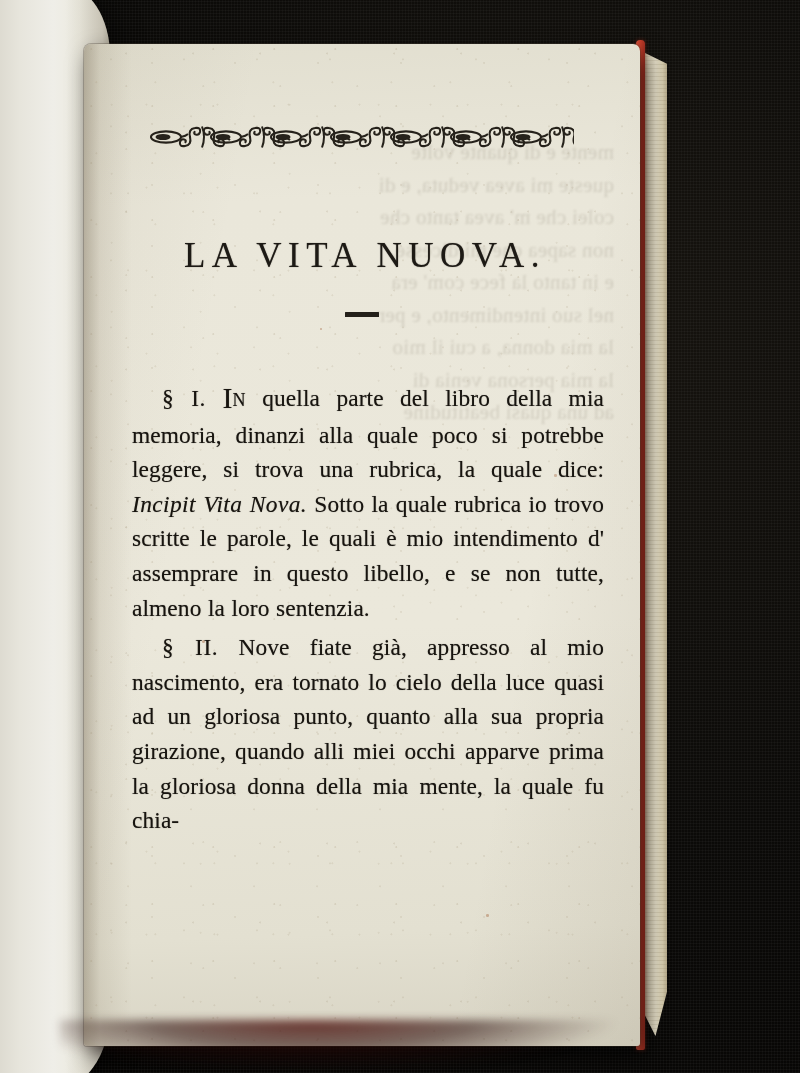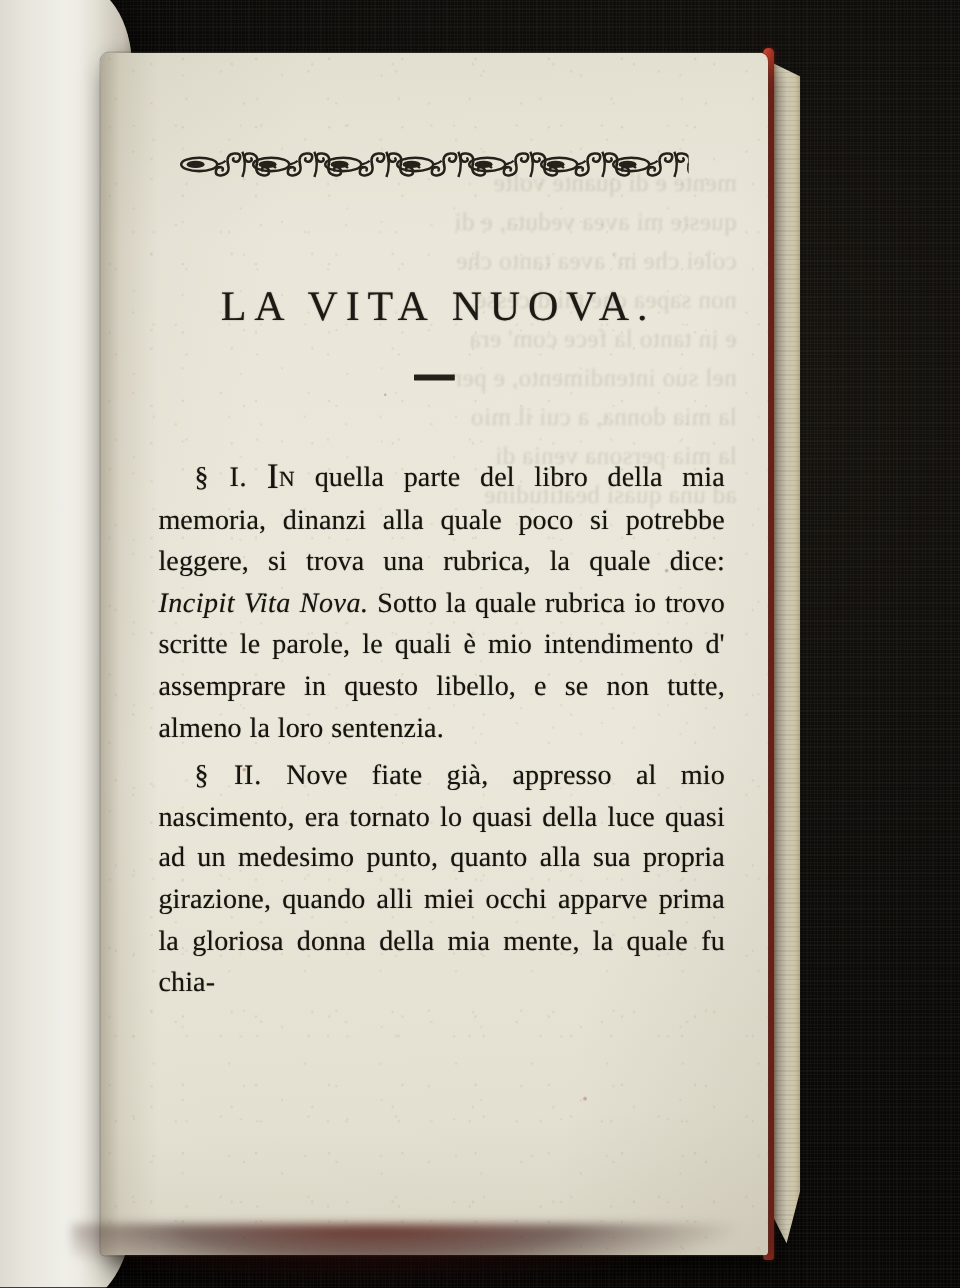--- a/index.html
+++ b/index.html
@@ -290,21 +290,21 @@
       <div class="title-rule"></div>
 
       <div class="body-copy">
 
         <p class="para">
           <span class="sec">§ I.</span>
           <span class="initial">I</span><span class="smallcap">N</span><span> quella parte del libro della mia memoria, dinanzi alla quale poco si potrebbe leggere, si trova una rubrica, la quale dice: </span><span class="ital">Incipit Vita Nova.</span><span> Sotto la quale rubrica io trovo scritte le parole, le quali è mio intendimento d' assemprare in questo libello, e se non tutte, almeno la loro sentenzia.</span>
         </p>
 
         <p class="para">
-          <span class="sec">§ II.</span><span> Nove fiate già, appresso al mio nascimento, era tornato lo quasi della luce quasi ad un medesimo punto, quanto alla sua propria girazione, quando alli miei occhi apparve prima la gloriosa donna della mia mente, la quale fu chia-</span>
+          <span class="sec">§ II.</span><span> Nove fiate già, appresso al mio nascimento, era tornato lo cielo della luce quasi ad un gloriosa punto, quanto alla sua propria girazione, quando alli miei occhi apparve prima la gloriosa donna della mia mente, la quale fu chia-</span>
         </p>
 
       </div>
     </div>
   </div>
 
   <div class="under-shadow"></div>
 </div>
 
 </body></html>

